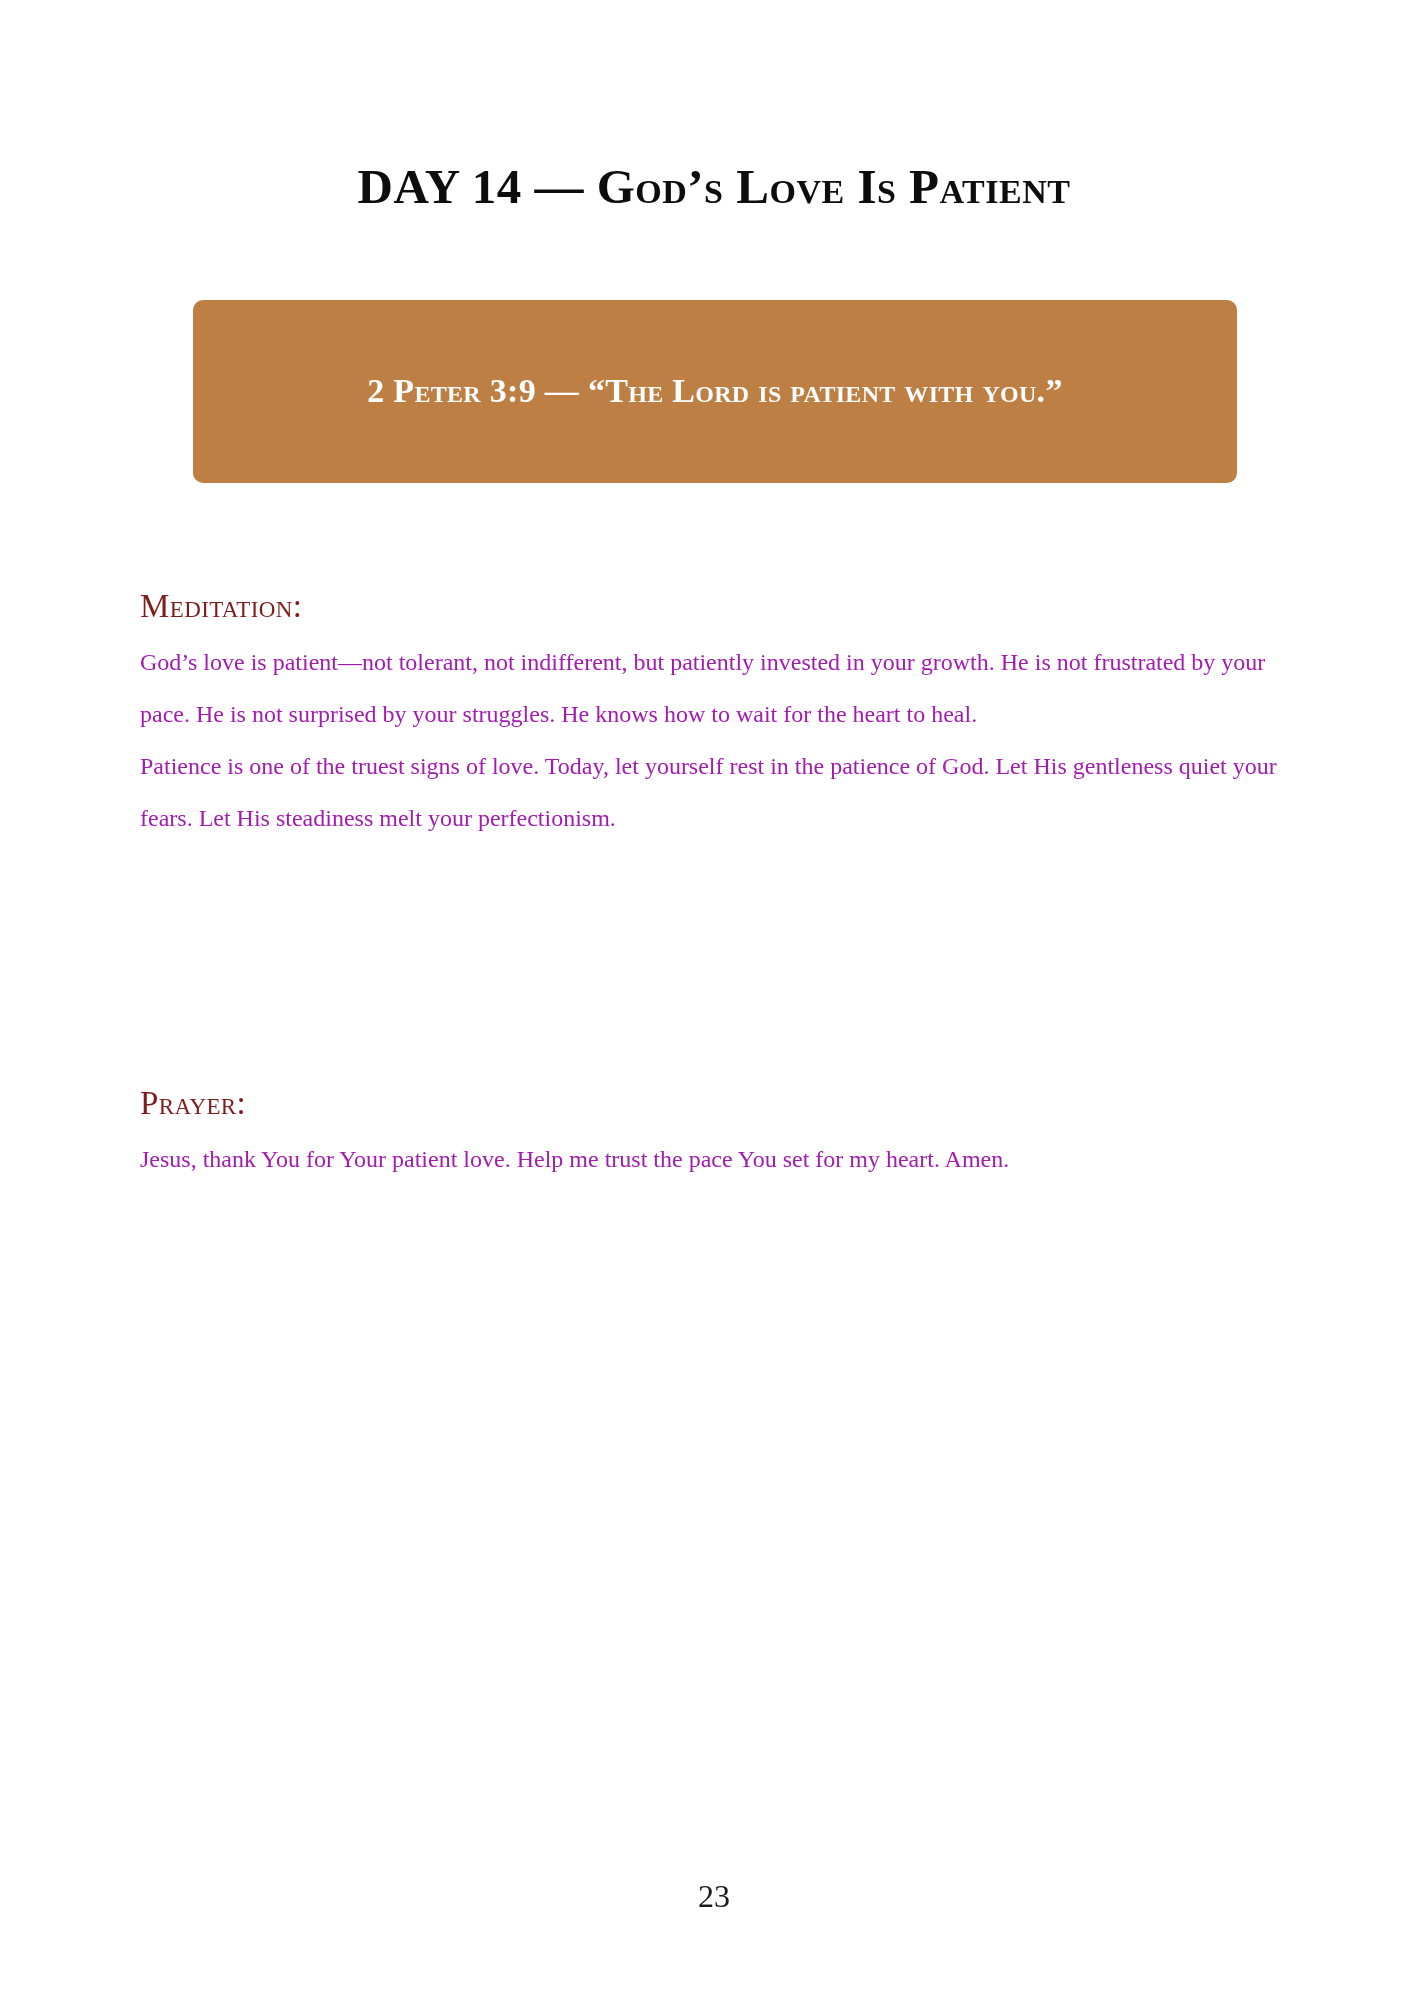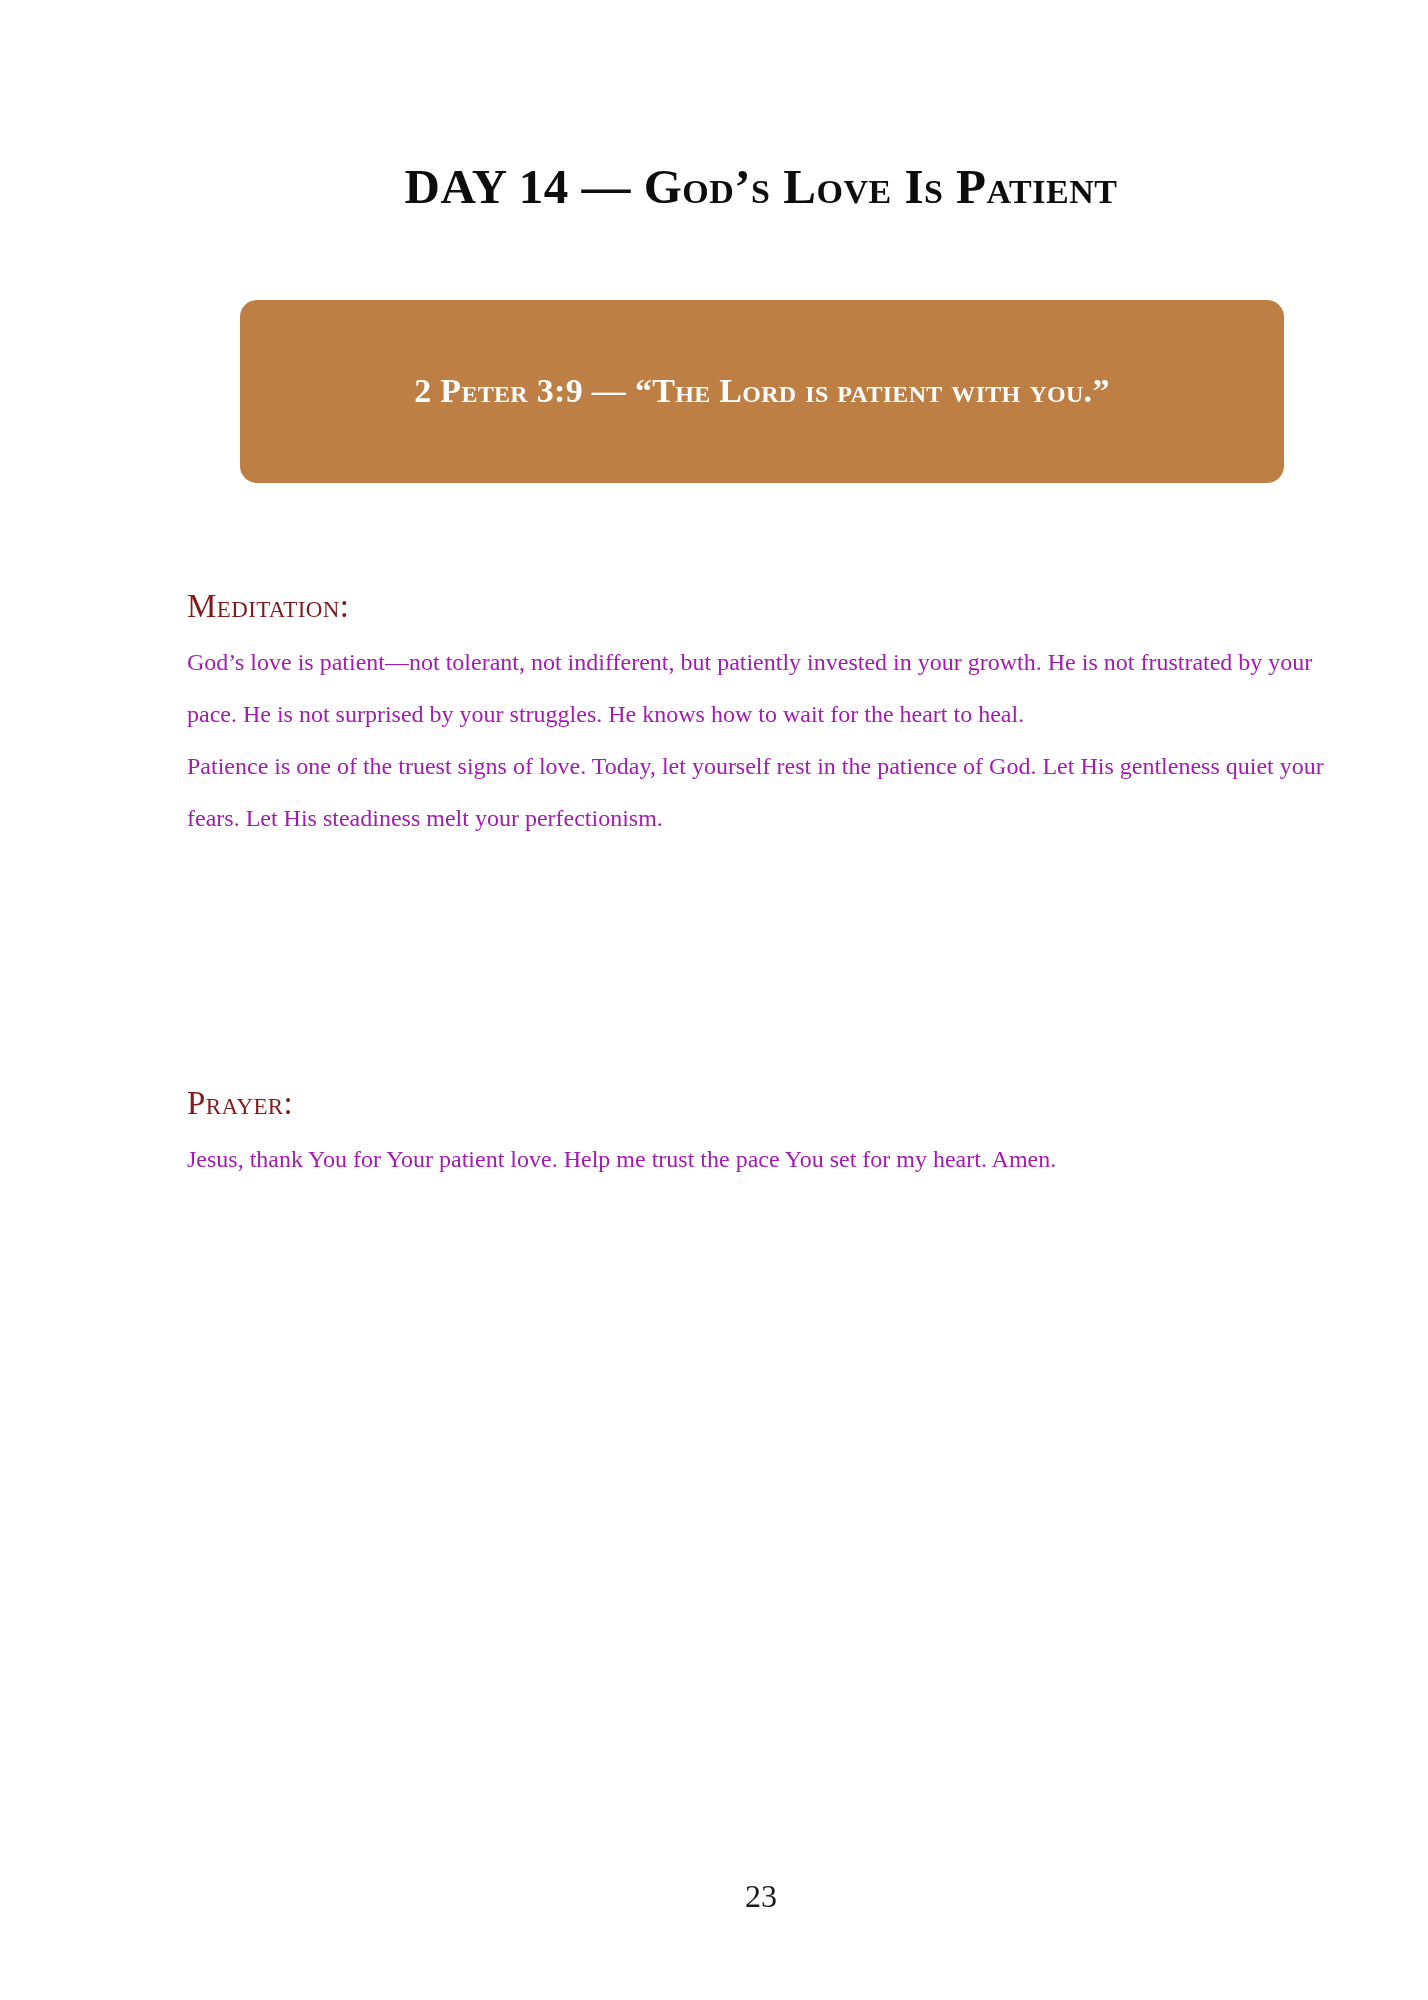--- a/index.html
+++ b/index.html
@@ -14,21 +14,20 @@
     color: #111111;
     position: relative;
     overflow: hidden;
   }
 
   .page {
     position: relative;
     width: 1252px;
     height: 2000px;
     box-sizing: border-box;
-    margin-left: 47px;
   }
 
   
   .page-title {
     position: absolute;
     top: 128px;
     left: 0;
     width: 1428px;
     text-align: center;
     font-family: "Liberation Serif", "DejaVu Serif", serif;
@@ -43,21 +42,21 @@
 
   
   .verse-banner {
     position: absolute;
     left: 193px;
     top: 300px;
     width: 1044px;
     height: 183px;
     box-sizing: border-box;
     background: #bd7f44;
-    border-radius: 17px;
+    border-radius: 10px;
     display: flex;
     align-items: center;
     justify-content: center;
     padding: 0 38px;
   }
   .verse-text {
     font-family: "Liberation Serif", "DejaVu Serif", serif;
     font-weight: bold;
     font-size: 34px;
     line-height: 1.25;

